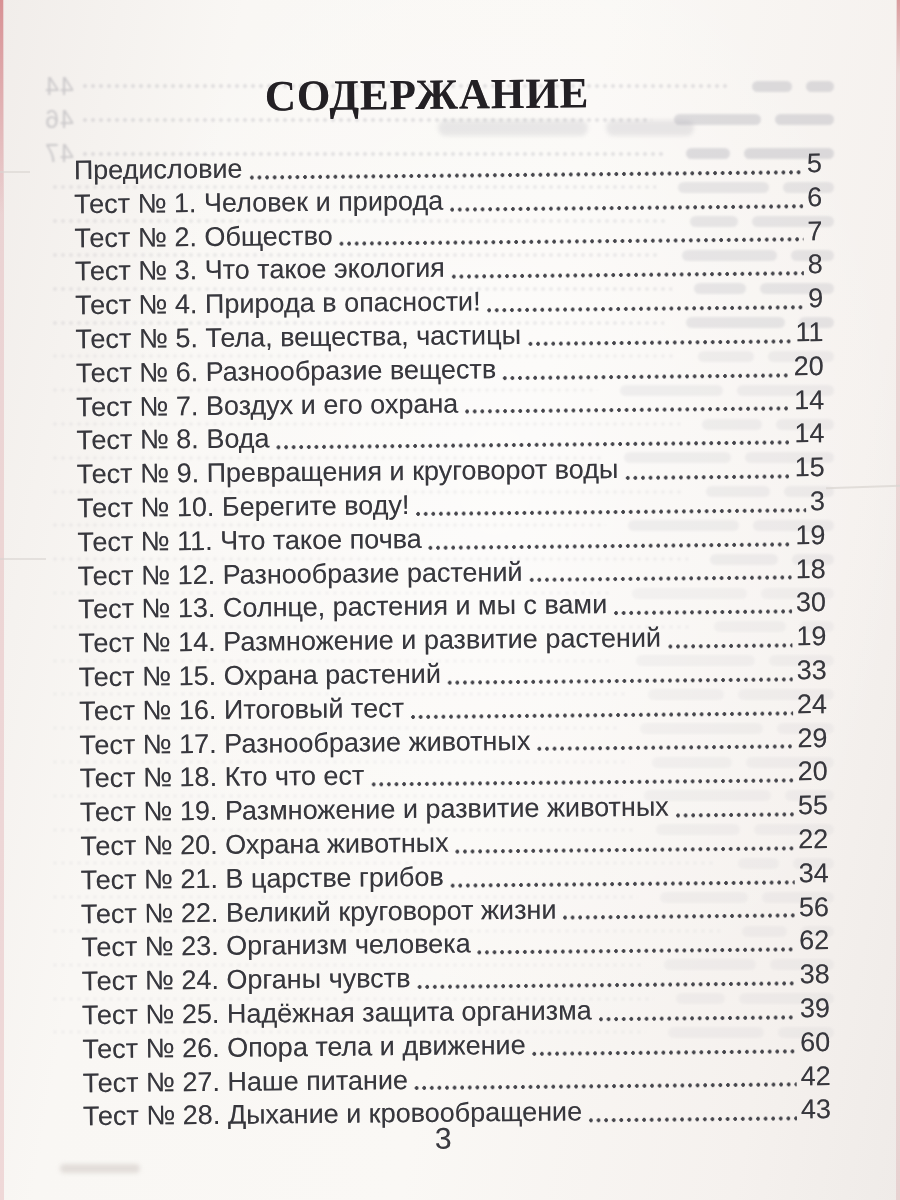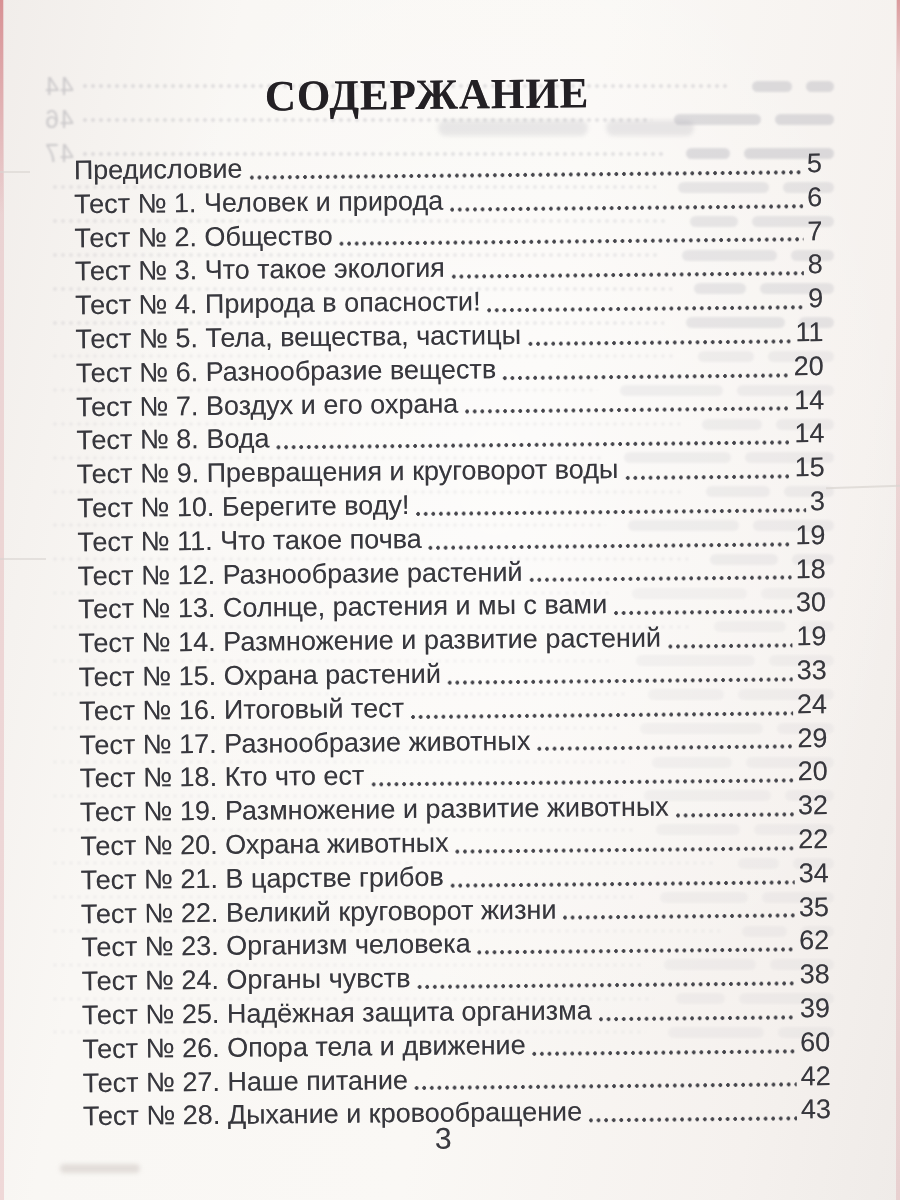--- a/index.html
+++ b/index.html
@@ -339,39 +339,39 @@
 
   <div class="toc-row">
     <span class="toc-label">Тест № 18. Кто что ест</span>
     <span class="toc-dots"></span>
     <span class="toc-page">20</span>
   </div>
 
   <div class="toc-row">
     <span class="toc-label">Тест № 19. Размножение и развитие животных</span>
     <span class="toc-dots"></span>
-    <span class="toc-page">32</span>
+    <span class="toc-page">55</span>
   </div>
 
   <div class="toc-row">
     <span class="toc-label">Тест № 20. Охрана животных</span>
     <span class="toc-dots"></span>
     <span class="toc-page">22</span>
   </div>
 
   <div class="toc-row">
     <span class="toc-label">Тест № 21. В царстве грибов</span>
     <span class="toc-dots"></span>
     <span class="toc-page">34</span>
   </div>
 
   <div class="toc-row">
     <span class="toc-label">Тест № 22. Великий круговорот жизни</span>
     <span class="toc-dots"></span>
-    <span class="toc-page">35</span>
+    <span class="toc-page">56</span>
   </div>
 
   <div class="toc-row">
     <span class="toc-label">Тест № 23. Организм человека</span>
     <span class="toc-dots"></span>
     <span class="toc-page">62</span>
   </div>
 
   <div class="toc-row">
     <span class="toc-label">Тест № 24. Органы чувств</span>

